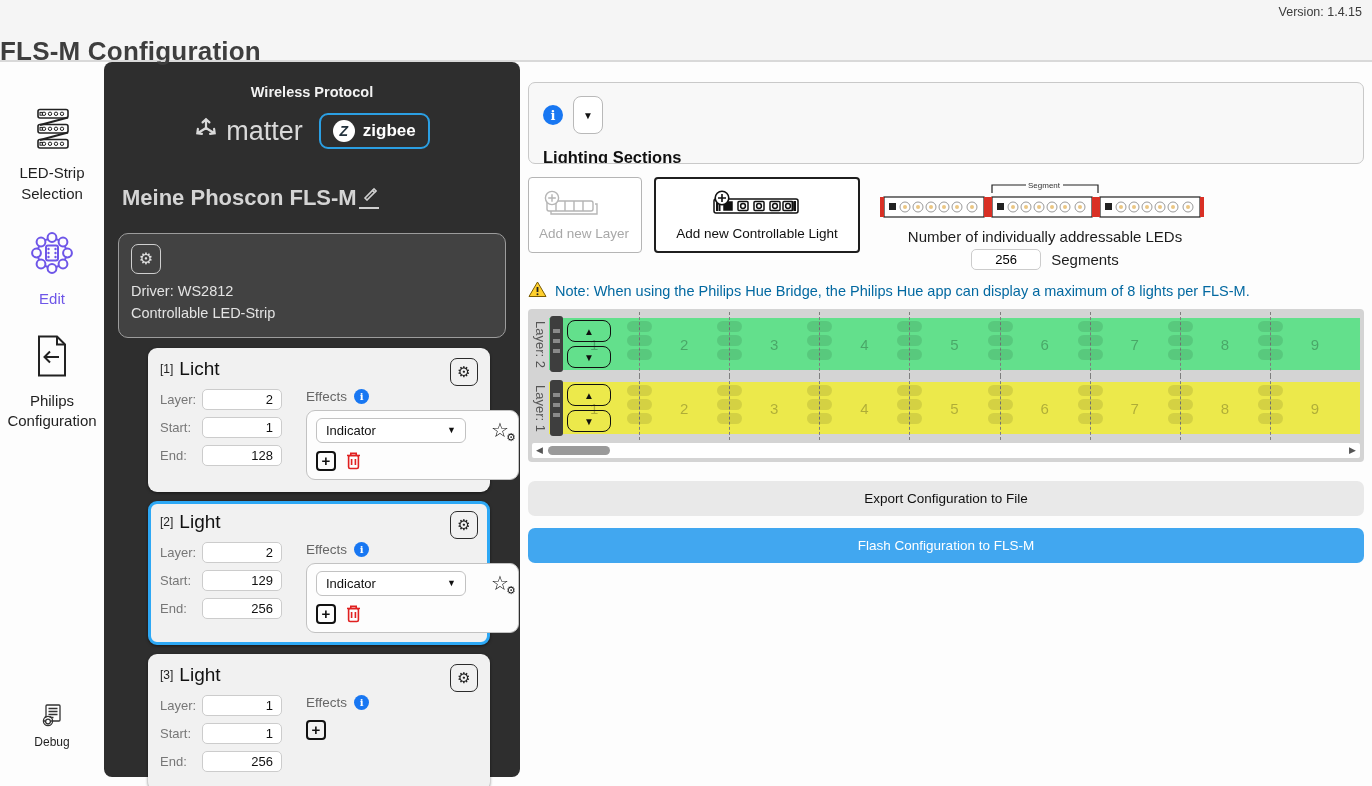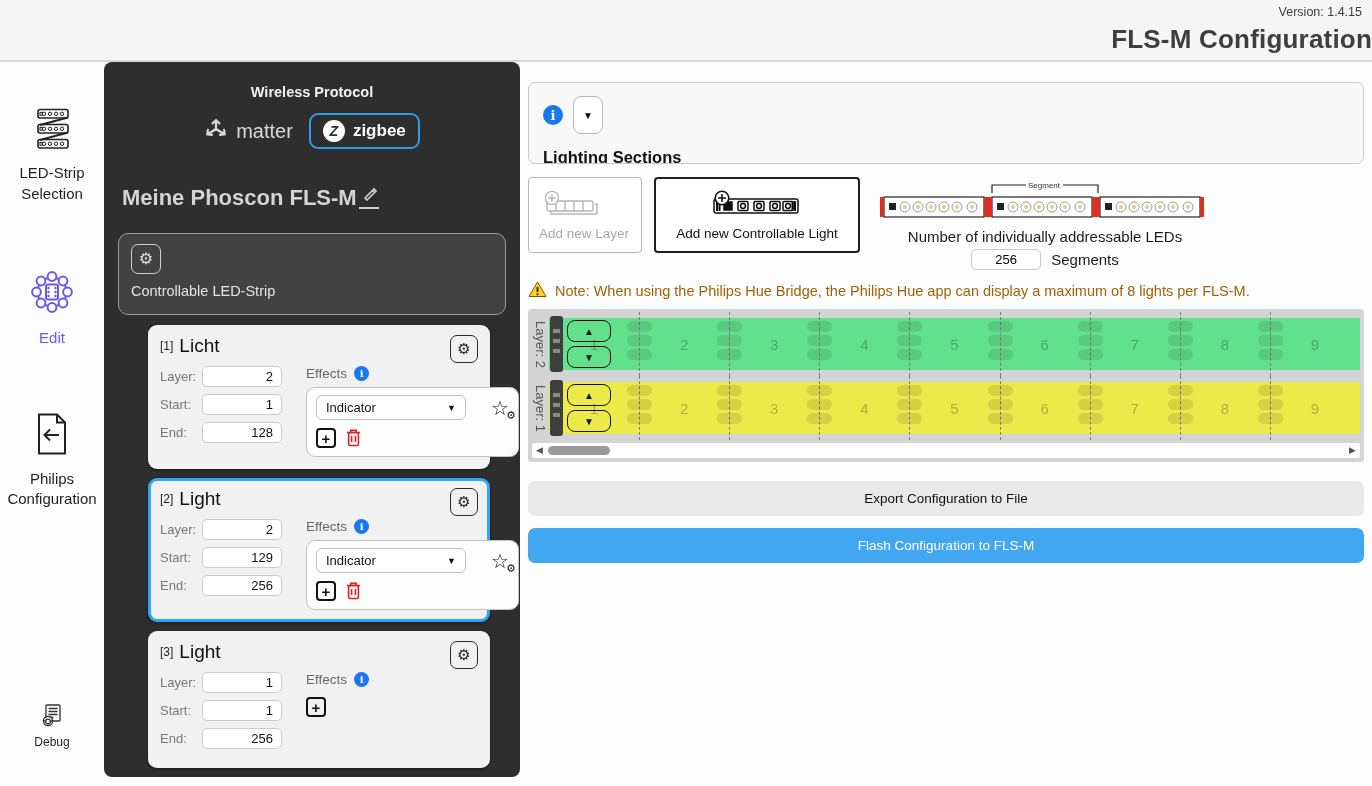--- a/index.html
+++ b/index.html
@@ -2,38 +2,38 @@
 <html><head>
 <meta charset="utf-8">
 <style>
   * { margin:0; padding:0; box-sizing:border-box; }
   html,body { background:#fff; }
   body { font-family:"Liberation Sans", sans-serif; width:1372px; height:786px; overflow:hidden; }
   .app { position:relative; width:1372px; height:786px; background:#fdfdfd; }
 
   
   .header { height:62px; background:#f5f5f5; border-bottom:2px solid #d9d9d9; position:relative; }
-  .title { text-align:right; font-size:26px; font-weight:700; color:#3e3e3e; padding-top:24px; letter-spacing:.2px; }
+  .title { text-align:left; font-size:26px; font-weight:700; color:#3e3e3e; padding-top:36px; letter-spacing:.2px; }
   .version { position:absolute; right:10px; top:5px; font-size:12.5px; color:#3c3c3c; }
 
   
   .layout { display:flex; height:722px; }
 
   
-  .sidebar { width:104px; display:flex; flex-direction:column; align-items:center; padding-top:46px; flex:none;gap:39px; }
+  .sidebar { width:104px; display:flex; flex-direction:column; align-items:center; padding-top:46px; flex:none; }
   .side-item { display:flex; flex-direction:column; align-items:center; gap:8px; margin-bottom:26px; font-size:15px; color:#1f1f1f; text-align:center; line-height:1.35; cursor:pointer; }
   .side-item.active { color:#6e56e8; }
   .side-spacer { flex:1; }
   .debug-item { margin-bottom:34px; font-size:12px; gap:2px; }
 
   
   .darkpanel { width:416px; flex:none; background:#2e2e2e; border-radius:8px; margin-bottom:7px; padding:12px 14px; color:#ddd; }
   .proto-title { text-align:center; font-size:14.5px; font-weight:700; color:#f2f2f2; margin-top:10px; }
   .proto-row { display:flex; justify-content:center; align-items:center; gap:16px; margin-top:13px; }
-  .matter-opt { display:flex; align-items:center; gap:8px; font-size:20px; color:#d9d9d9; cursor:pointer; }
+  .matter-opt { display:flex; align-items:center; gap:8px; font-size:27px; color:#d9d9d9; cursor:pointer; }
   .zigbee-btn { display:flex; align-items:center; gap:8px; border:2px solid #2b9fe3; border-radius:9px; padding:5px 12px; font-weight:700; font-size:17px; color:#fff; cursor:pointer; background:transparent; }
   .zigbee-logo { width:22px; height:22px; border-radius:50%; background:#fff; color:#22313c; display:flex; align-items:center; justify-content:center; font-weight:800; font-size:14px; font-style:italic; }
   .devname-row { margin-top:36px; display:flex; align-items:center; gap:2px; padding-left:4px; }
   .devname { font-size:22px; font-weight:700; color:#d4d4d4; }
   .pencil-btn { border-bottom:2px solid #cfcfcf; padding:0 2px 2px; cursor:pointer; display:inline-flex; }
   .driver-card { margin-top:22px; background:#424242; border:1px solid #9c9c9c; border-radius:10px; padding:10px 12px 12px; font-size:14.5px; color:#e3e3e3; line-height:1.55; }
   .driver-gear { width:30px; height:30px; border:1.5px solid #cfcfcf; border-radius:7px; display:flex; align-items:center; justify-content:center; font-size:16px; color:#dfdfdf; margin-bottom:6px; font-family:"DejaVu Sans",sans-serif; }
 
   
   .cards { margin:10px 0 0 30px; width:342px; display:flex; flex-direction:column; gap:9px; }
@@ -73,21 +73,21 @@
   .controls { display:flex; gap:12px; margin-top:13px; align-items:stretch; }
   .add-btn { border-radius:4px; background:#fff; display:flex; flex-direction:column; justify-content:center; align-items:flex-start; gap:5px; padding:8px 10px; height:76px; cursor:pointer; }
   .add-layer { width:114px; border:1px solid #b5b5b5; color:#a8a8a8; font-size:13.5px; }
   .add-light { width:206px; border:2px solid #1e1e1e; color:#101010; font-size:13.5px; align-items:center; }
   .seg-block { margin-left:8px; display:flex; flex-direction:column; align-items:center; }
   .leds-label { font-size:15px; color:#1c1c1c; margin-top:1px; }
   .leds-row { display:flex; gap:10px; align-items:center; margin-top:4px; }
   .leds-input { width:70px; height:21px; border:1px solid #ccc; border-radius:5px; text-align:center; font-size:13px; background:#fff; font-family:inherit; }
   .segments-label { font-size:15px; color:#1c1c1c; }
 
-  .note { display:flex; gap:8px; align-items:center; margin-top:11px; color:#a16207; font-size:14.5px; }
+  .note { display:flex; gap:8px; align-items:center; margin-top:11px; color:#0369a1; font-size:14.5px; }
 
   
   .strip-area { margin-top:8px; background:#d4d4d4; border-radius:4px; padding:6px 4px 4px; }
   .layer-row { display:flex; height:58px; margin-bottom:6px; }
   .layer-label { width:17px; flex:none; writing-mode:vertical-rl; font-size:13px; color:#555; display:flex; align-items:center; justify-content:center; }
   .strip-bar { flex:1; position:relative; height:52px; margin-top:3px; }
   .connector { position:absolute; left:1px; top:-2px; width:13px; height:56px; background:#3e3e3e; border-radius:3px; z-index:3; }
   .connector::before { content:""; position:absolute; left:3px; top:13px; width:7px; height:4px; background:#8a8a8a; box-shadow:0 10px 0 #8a8a8a, 0 20px 0 #8a8a8a; }
   .arrows { position:absolute; left:18px; top:2px; display:flex; flex-direction:column; gap:4px; z-index:4; }
   .arrow-btn { width:44px; height:22px; border:1.6px solid #101010; border-radius:8px; background:transparent; display:flex; align-items:center; justify-content:center; font-size:10px; color:#101010; cursor:pointer; }
@@ -231,20 +231,21 @@
             <svg width="16" height="14" viewBox="0 0 16 14" fill="none" stroke="#cfcfcf" stroke-width="1.6">
               <path d="M4 11 L11.5 3.5 L13.5 5.5 L6 13 z"></path>
               <path d="M11.5 3.5 L13 2 L15 4 L13.5 5.5"></path>
             </svg>
           </span>
         </span>
       </div>
 
       <div class="driver-card">
         <div class="driver-gear">⚙</div>
+        <div>Driver: WS2812</div>
         <div>Controllable LED-Strip</div>
       </div>
 
       <div class="cards">
 
         <div class="light-card">
           <div class="card-head">
             <span class="idx">[1]</span>
             <span class="lname">Licht</span>
             <span class="gear-btn">⚙</span>

